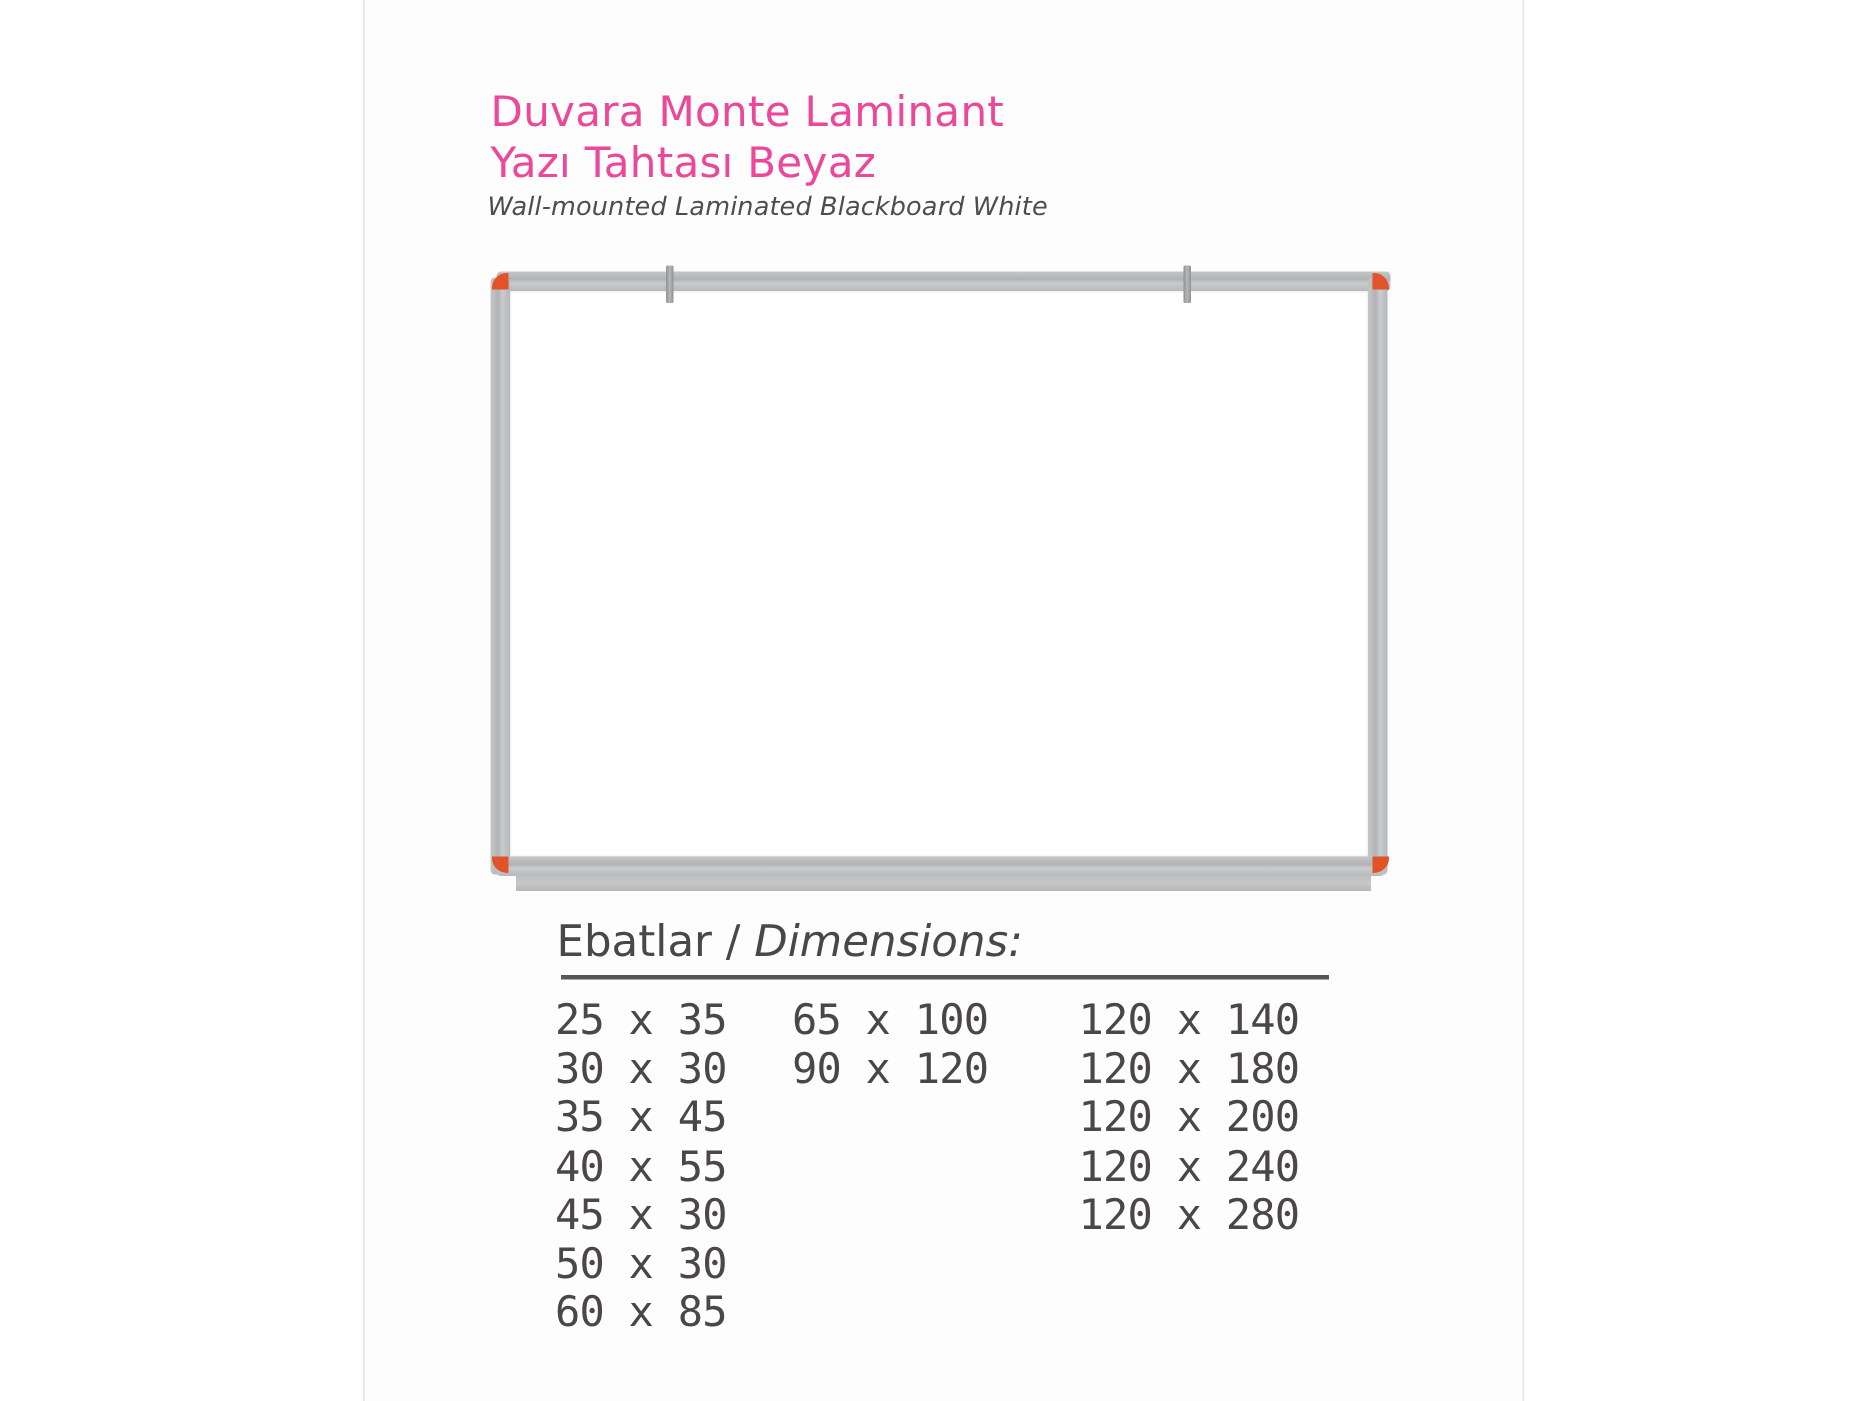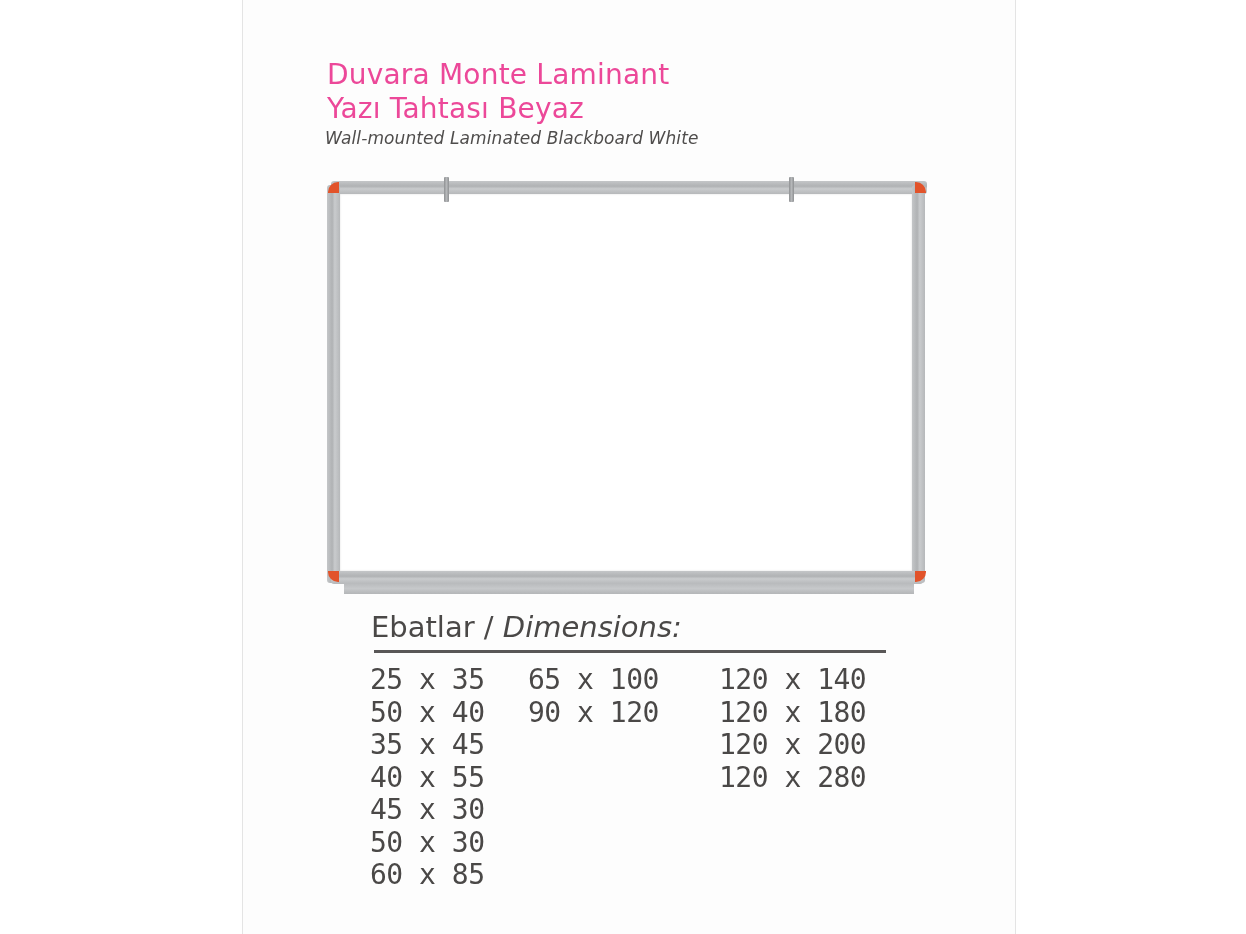--- a/index.html
+++ b/index.html
@@ -67,29 +67,30 @@
   <div class="hanger h2"></div>
 </div>
 
 <div class="dims-header">
   <span>Ebatlar</span><span> / </span><span class="it">Dimensions:</span>
 </div>
 <div class="dims-rule"></div>
 
 <div class="col col1">
   <div>25 x 35</div>
-  <div>50 x 40</div>
+  <div>30 x 30</div>
   <div>35 x 45</div>
   <div>40 x 55</div>
   <div>45 x 30</div>
   <div>50 x 30</div>
   <div>60 x 85</div>
 </div>
 <div class="col col2">
   <div>65 x 100</div>
   <div>90 x 120</div>
 </div>
 <div class="col col3">
   <div>120 x 140</div>
   <div>120 x 180</div>
   <div>120 x 200</div>
+  <div>120 x 240</div>
   <div>120 x 280</div>
 </div>
 
 </body></html>

